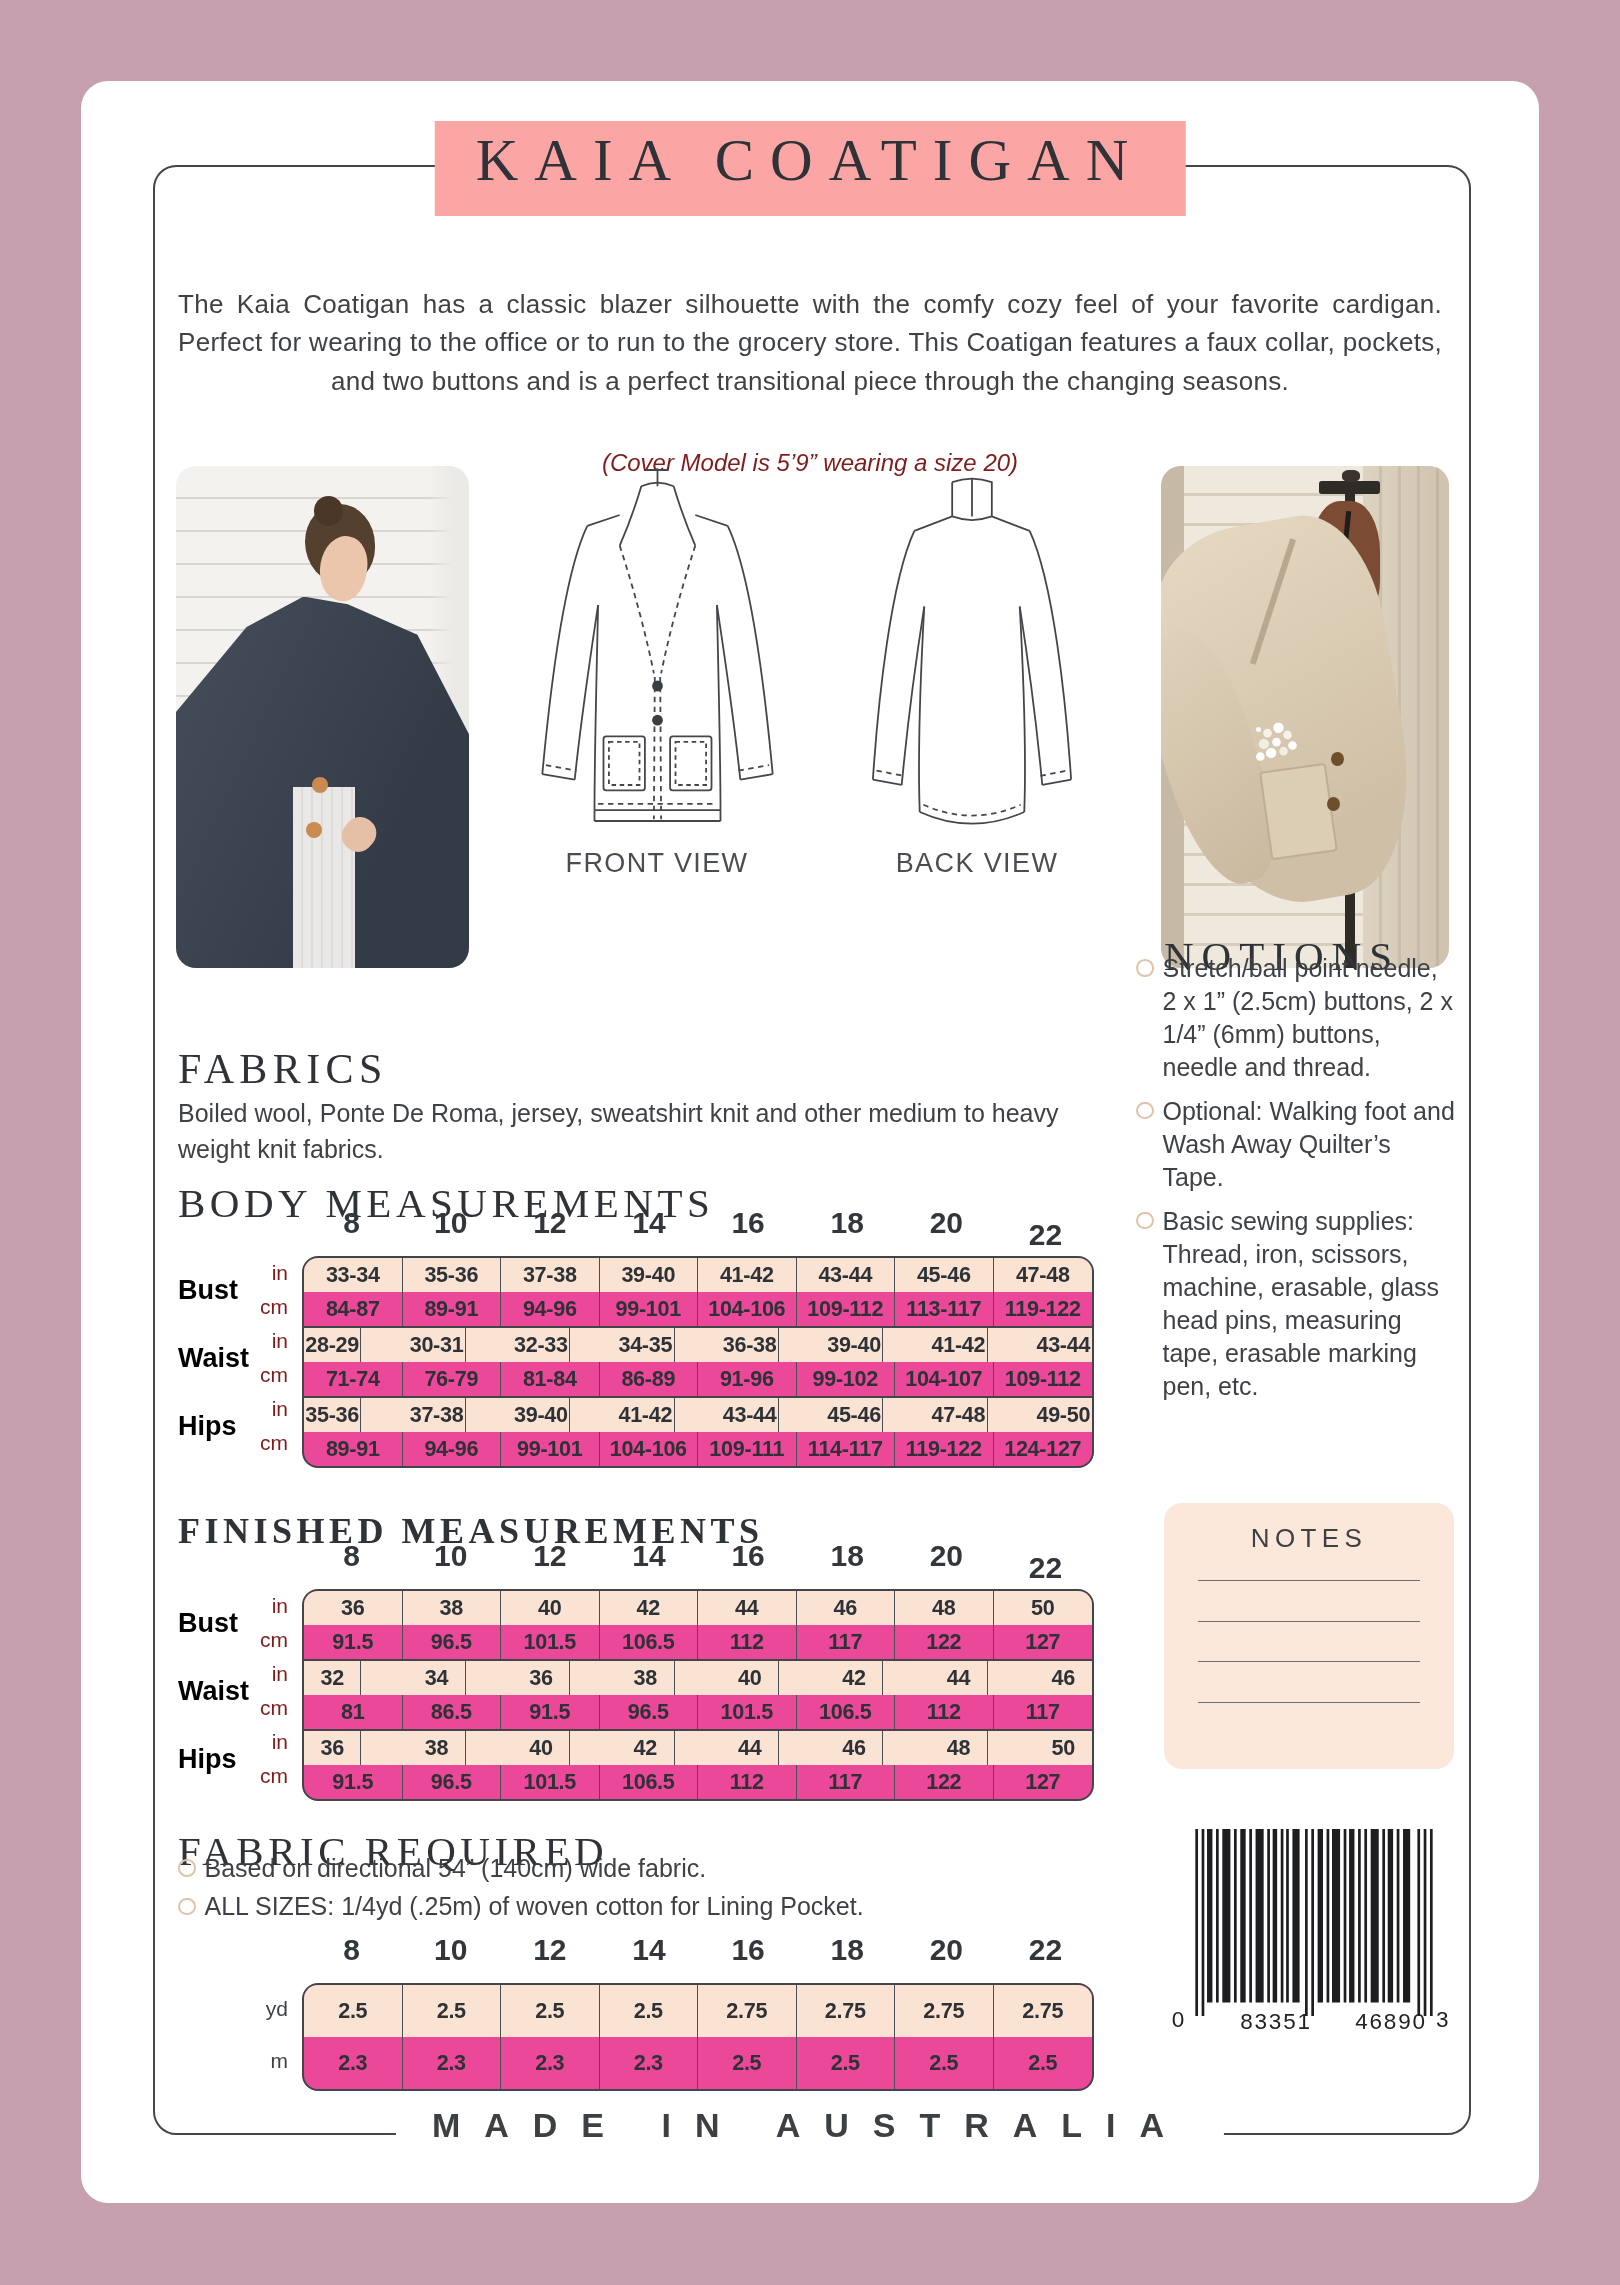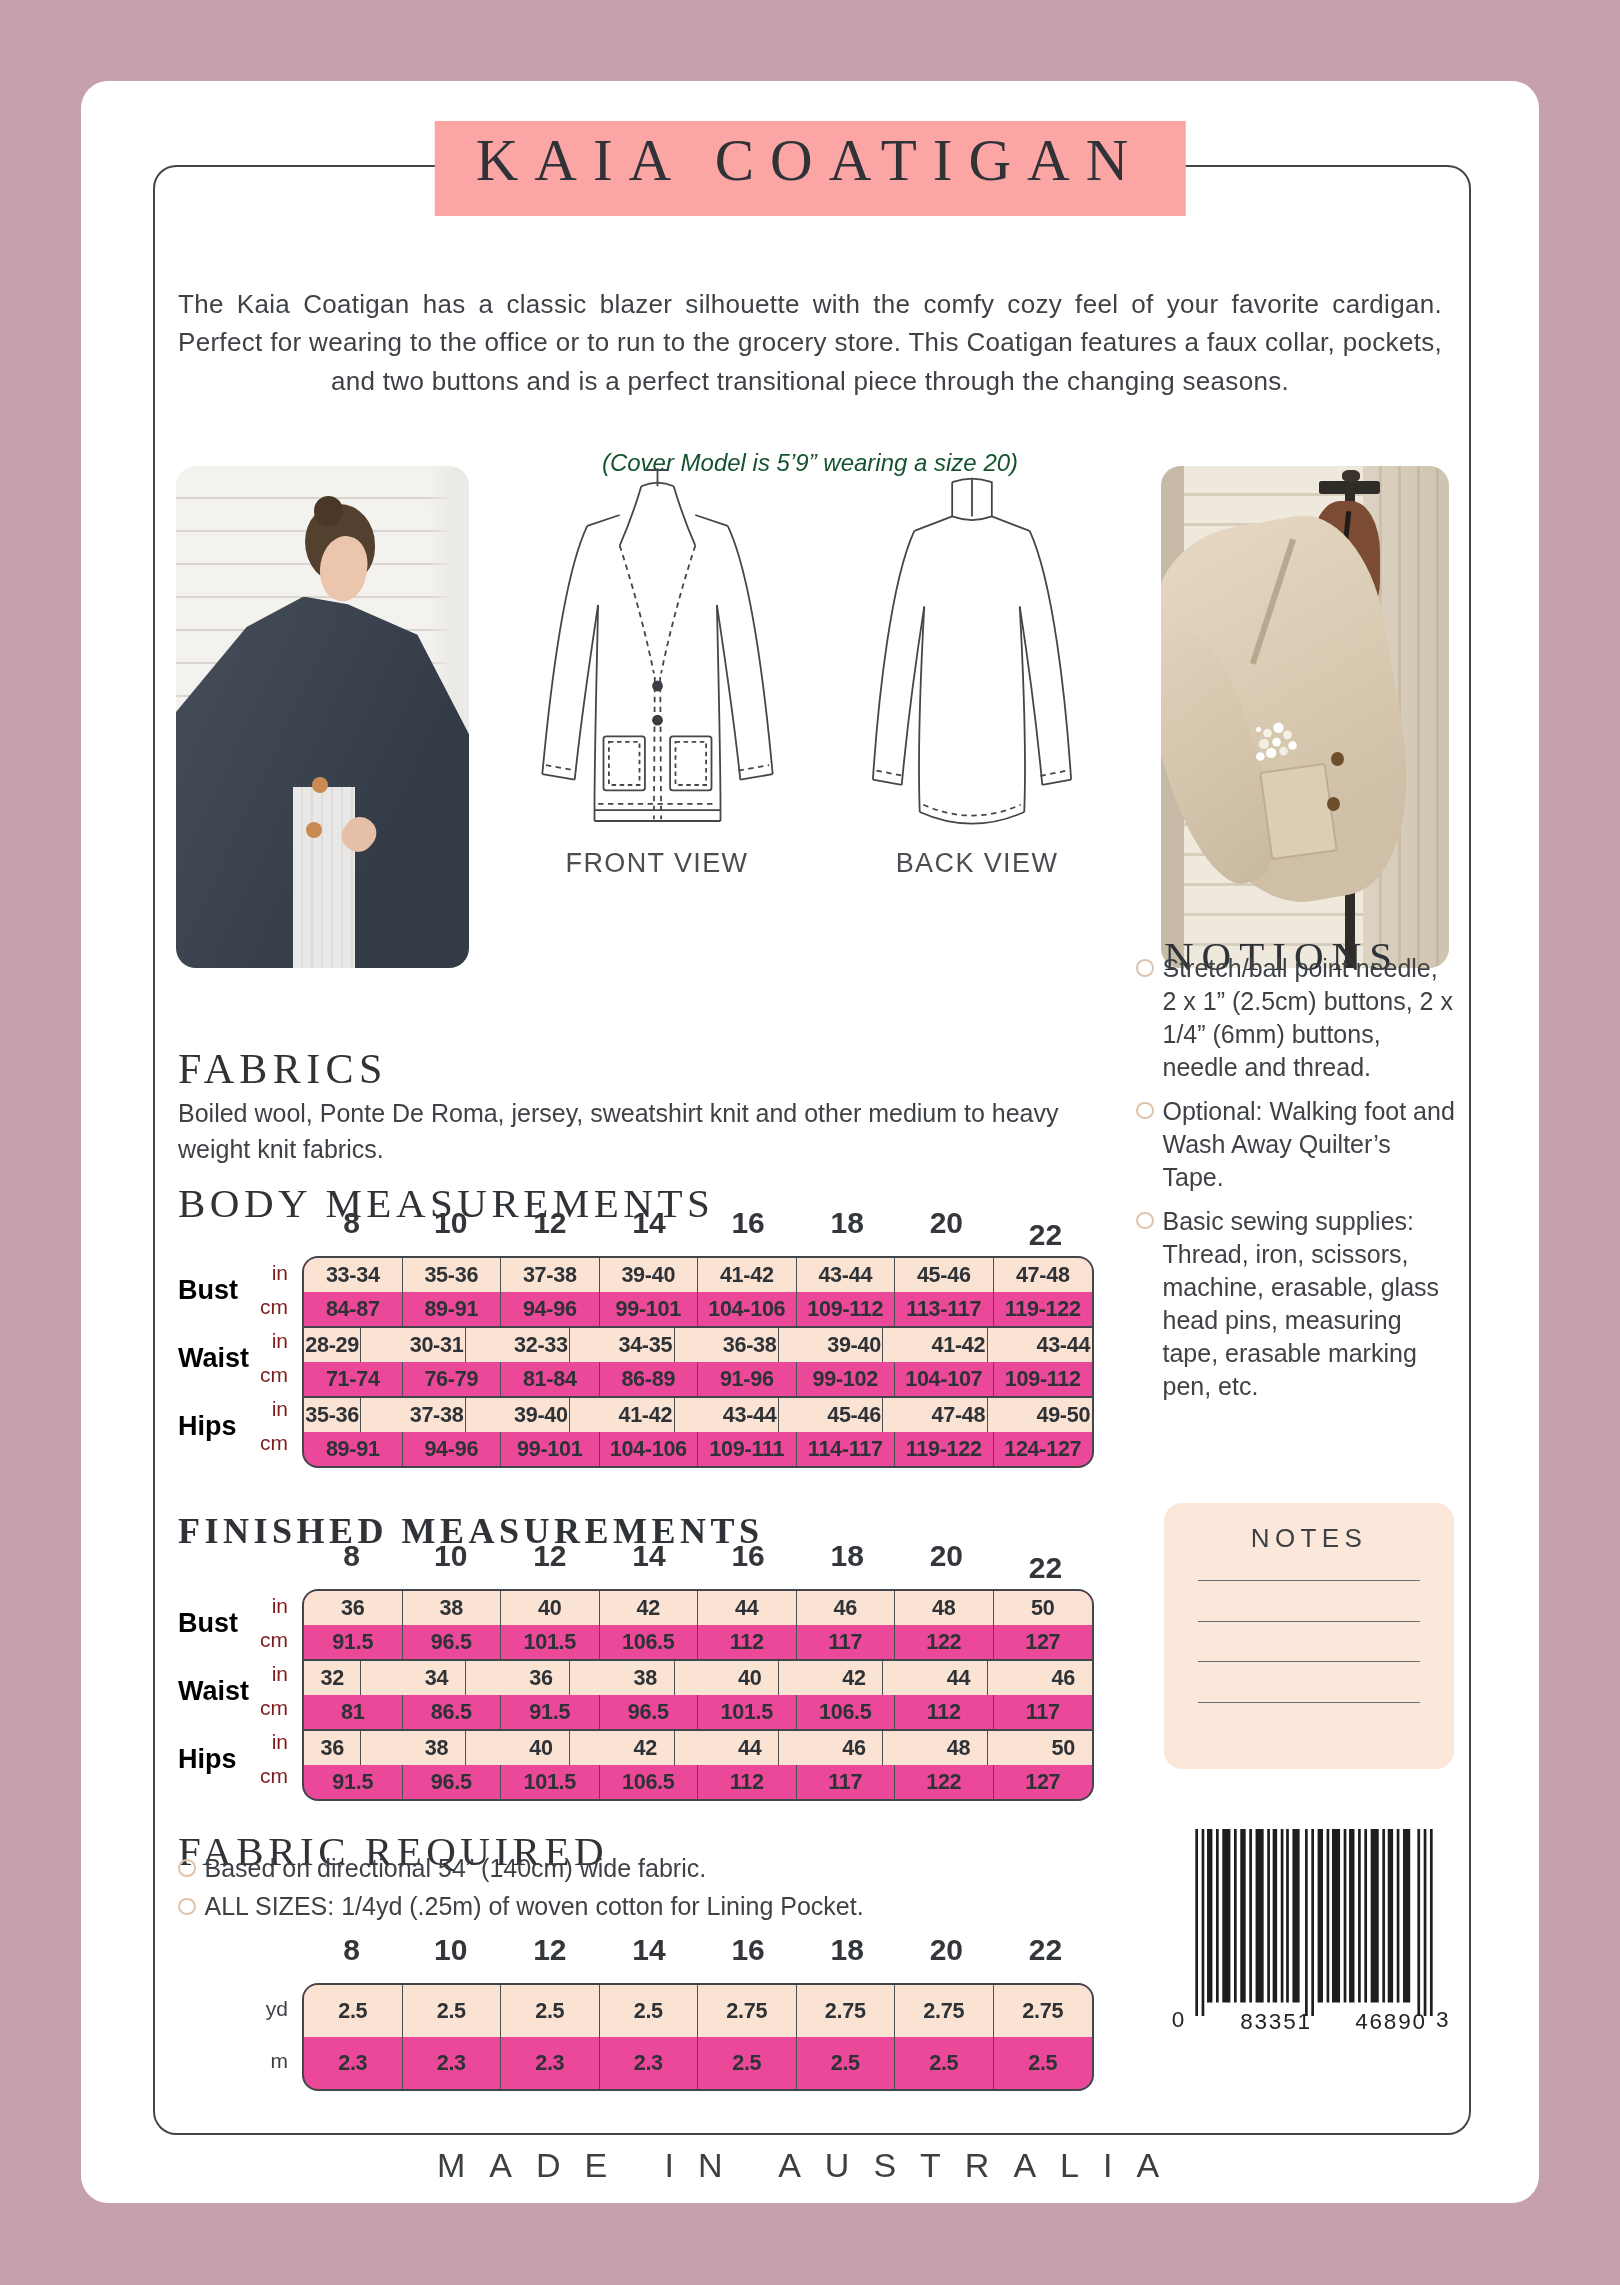--- a/index.html
+++ b/index.html
@@ -29,21 +29,21 @@
     background:#fca5a5;padding:0 41px 16px 41px;z-index:5;
   }
   
   .intro{
     position:absolute;left:178px;top:259px;width:1264px;
     font-size:26px;line-height:1.48;text-align:justify;text-align-last:center;
     color:#3e4246;letter-spacing:0.3px;
   }
   .cover-note{
     position:absolute;left:0;top:425px;width:1620px;text-align:center;
-    font-size:24px;font-style:italic;color:#14532d;
+    font-size:24px;font-style:italic;color:#7f1d1d;
   }
   
   .photo{position:absolute;border-radius:20px;overflow:hidden;}
   .model-photo{left:176px;top:466px;width:293px;height:502px;}
   .garment-photo{left:1161px;top:466px;width:288px;height:502px;}
   .layer{position:absolute;}
   .view-label{
     position:absolute;font-size:27px;color:#4a4e52;letter-spacing:1.4px;width:270px;text-align:center;
   }
   .fv-label{left:522px;top:848px;}
@@ -132,21 +132,21 @@
   .barcode svg{position:absolute;left:25px;top:0;}
   .bc-digit{position:absolute;font-size:22.5px;color:#202326;}
   .bc-0{left:1.8px;top:178px;}
   .bc-left{left:52px;top:180px;width:108px;text-align:center;letter-spacing:1.8px;}
   .bc-right{left:167px;top:180px;width:108px;text-align:center;letter-spacing:1.8px;}
   .bc-3{left:266px;top:178px;}
   
   .made-in{
     position:absolute;left:50%;top:2104px;transform:translateX(-50%);
     background:#fff;padding:1.8px 36px 12.6px 36px;z-index:5;
-    font-size:34px;font-weight:400;letter-spacing:24px;color:#3c4043;white-space:nowrap;margin-top:40px;
+    font-size:34px;font-weight:700;letter-spacing:24px;color:#3c4043;white-space:nowrap;
   }
   
   .shiplap{inset:0;background:repeating-linear-gradient(180deg,#f4f2ef 0 31px,#d9d5d0 31px 33px);}
   .mp-curtain{right:0;top:0;width:14%;height:100%;background:linear-gradient(90deg,rgba(236,234,230,0),#eceae6 60%);}
   .mp-coat{left:-4%;top:26%;width:108%;height:76%;
     background:linear-gradient(115deg,#454e5a,#333c46 70%);
     clip-path:polygon(0 34%,26% 8%,44% 0,58% 2%,80% 10%,100% 42%,97% 100%,5% 100%,0 82%);}
   .mp-shirt{left:39%;top:30%;width:24%;height:26%;
     background:repeating-linear-gradient(95deg,#dfe9e6 0 5.4px,#b9cdc9 5.4px 8px);
     clip-path:polygon(0 0,100% 0,78% 100%,22% 100%);}

